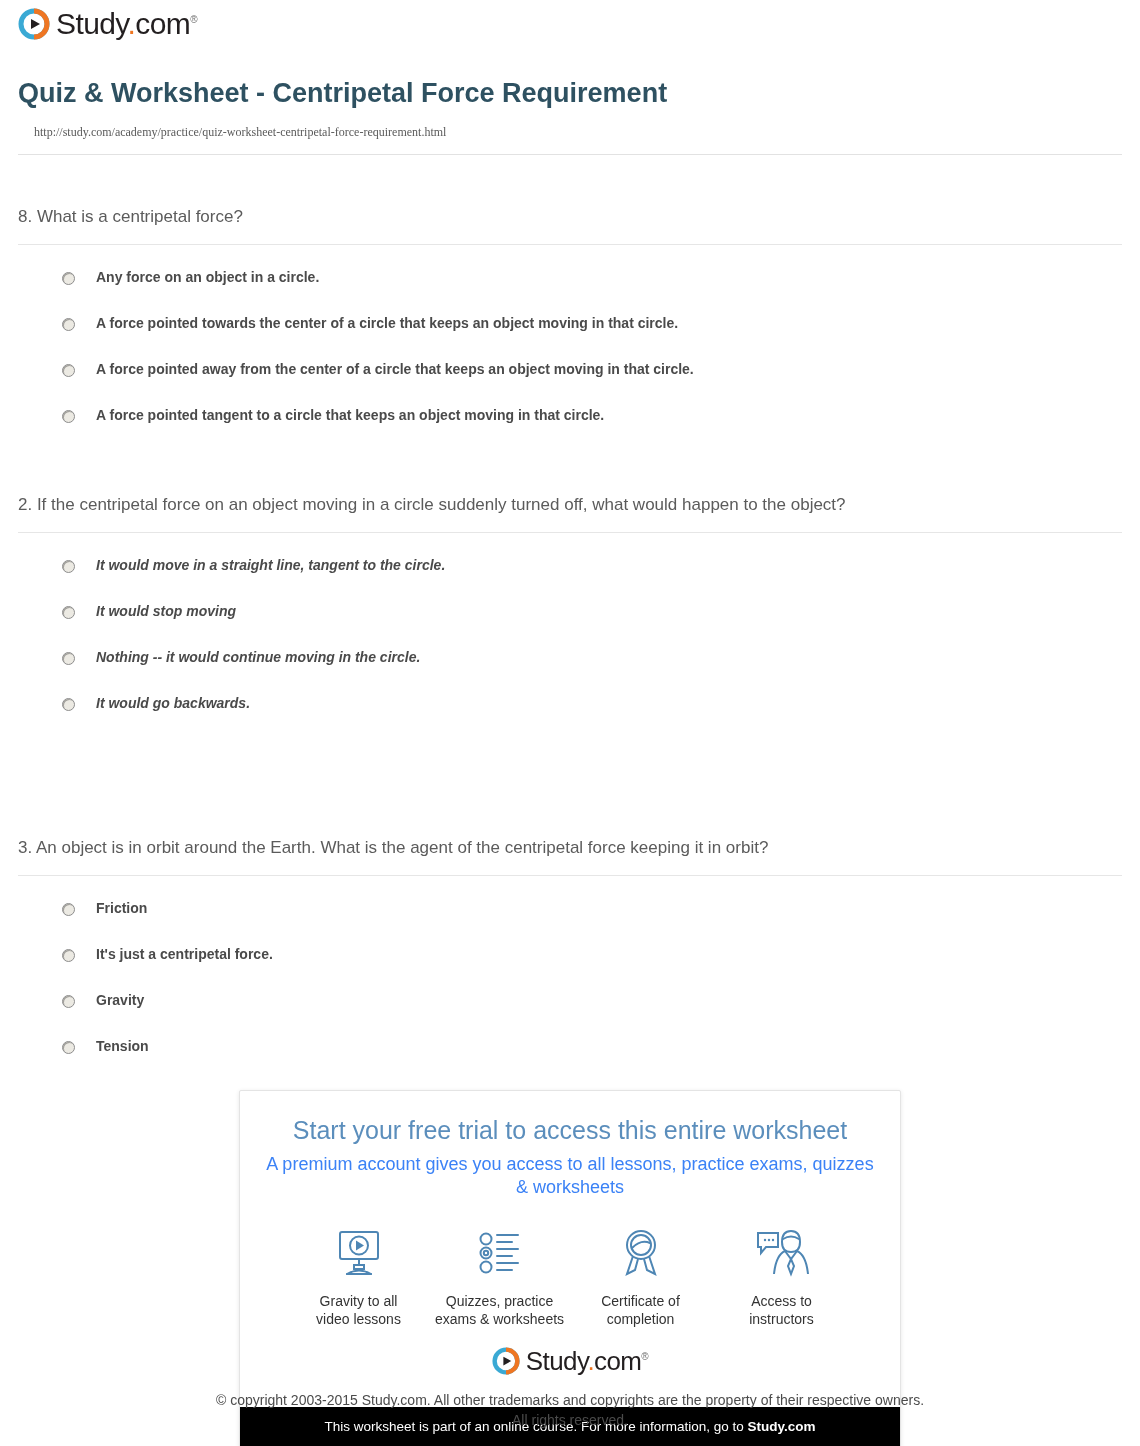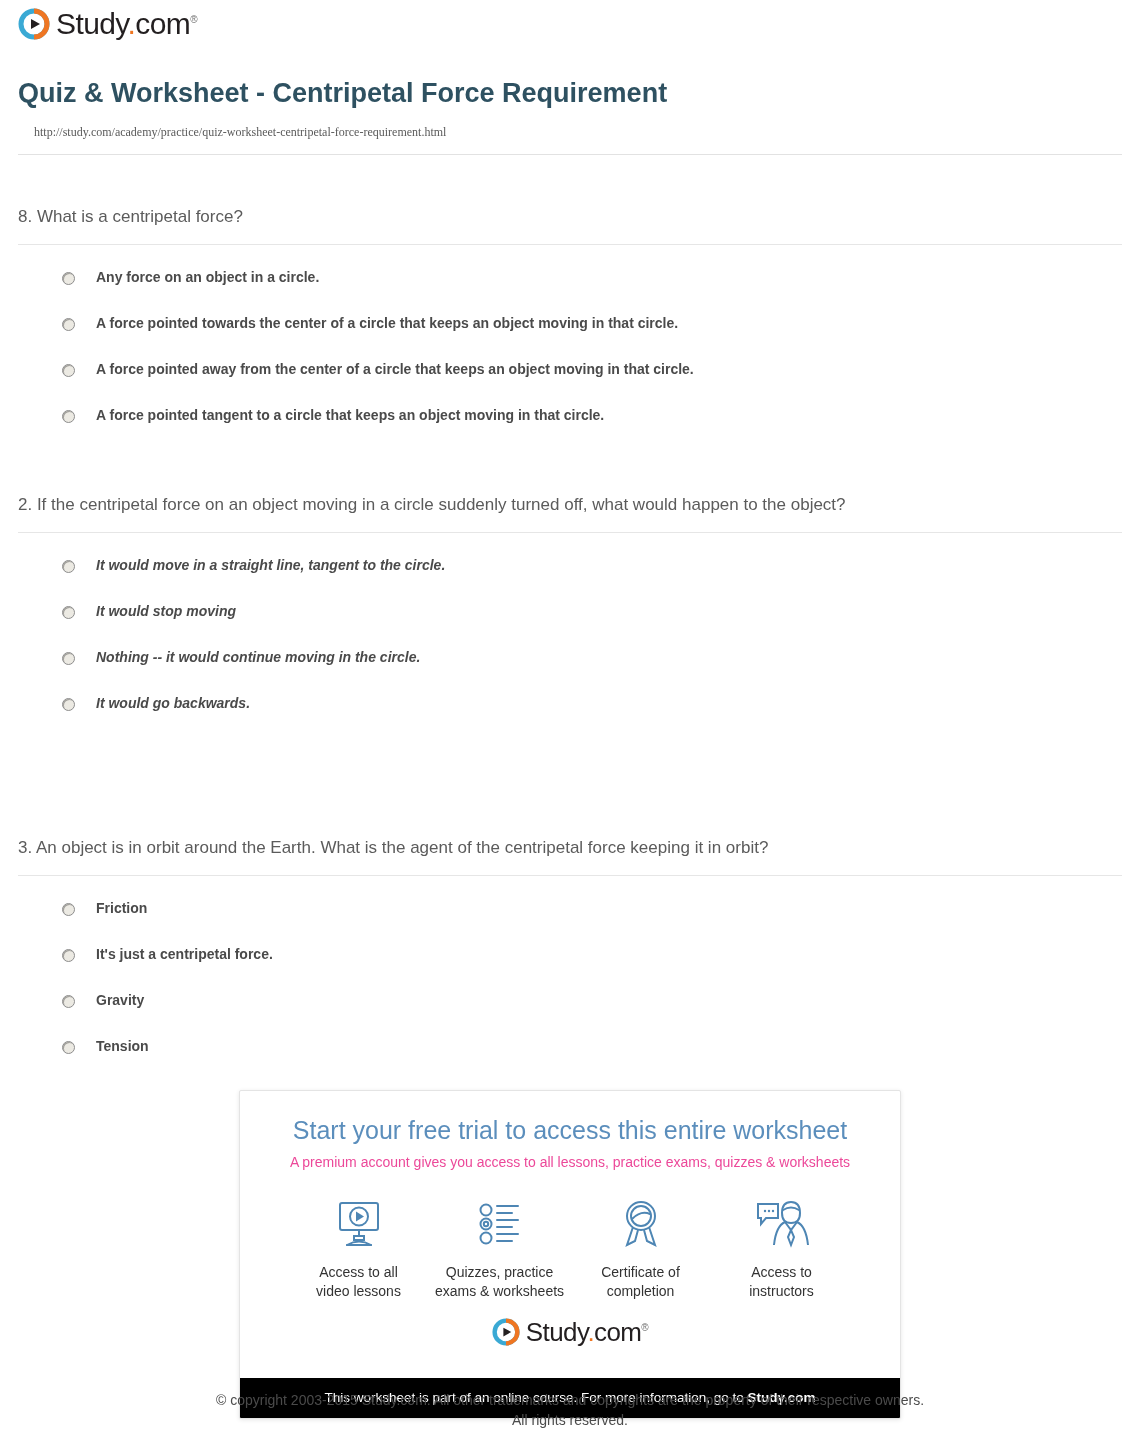--- a/index.html
+++ b/index.html
@@ -143,22 +143,22 @@
     text-align: center;
   }
   .promo-title {
     font-size: 25px;
     color: #5b8ebc;
     font-weight: normal;
     margin: 0 0 8px 0;
     line-height: 1.2;
   }
   .promo-sub {
-    font-size: 14px;
-    color: #ec4899;
+    font-size: 18px;
+    color: #3b82f6;
     margin: 0;
     line-height: 1.3;
   }
   .promo-features {
     display: flex;
     justify-content: space-around;
     align-items: flex-start;
     margin: 26px 28px 6px 28px;
   }
   .feature {
@@ -306,21 +306,21 @@
             <rect x="9" y="4" width="38" height="27" rx="2"></rect>
             <circle cx="28" cy="17.5" r="9"></circle>
             <path d="M25 12.5 L33 17.5 L25 22.5 Z" fill="#4e86b4" stroke="none"></path>
             <path d="M28 31 L28 37"></path>
             <path d="M23 37 L33 37 L33 41 L23 41 Z"></path>
             <path d="M16 46 Q28 39 40 46" stroke-linecap="round"></path>
             <path d="M16 46 L40 46" stroke-linecap="round"></path>
           </svg>
         </div>
         <div class="feature-label">
-          <span>Access to all</span><br>
+          <span>Gravity to all</span><br>
           <span>video lessons</span>
         </div>
       </div>
 
       <div class="feature">
         <div class="feature-icon">
           <svg width="56" height="52" viewBox="0 0 56 52" fill="none" stroke="#4e86b4" stroke-width="2">
             <circle cx="14" cy="11" r="5.5"></circle>
             <circle cx="14" cy="25" r="5.5"></circle>
             <circle cx="14" cy="25" r="2.2"></circle>

